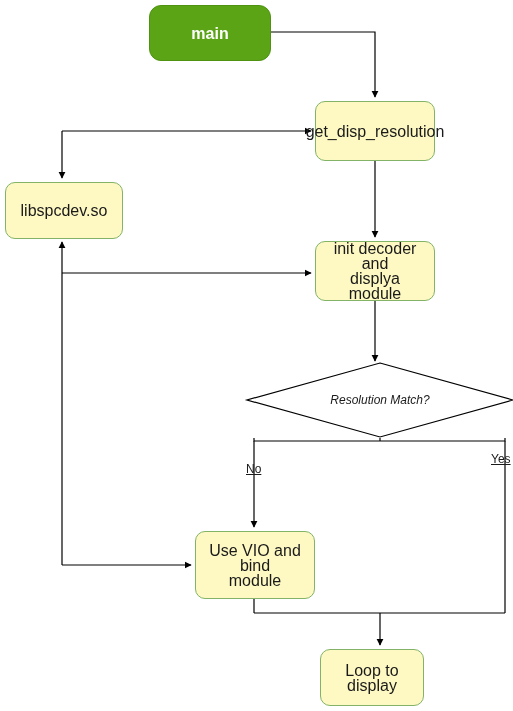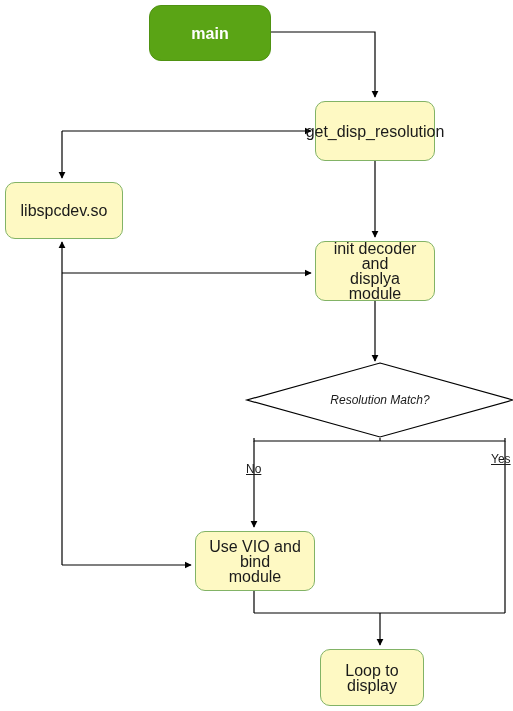--- a/index.html
+++ b/index.html
@@ -137,21 +137,21 @@
   </div>
 
   <div class="node node-proc" style="left:5px; top:182px; width:118px; height:57px;">
     <span class="node-label">libspcdev.so</span>
   </div>
 
   <div class="decision-wrap" style="left:247px; top:363px; width:266px; height:74px;font-style:italic;">
     <div class="decision-text">Resolution Match?</div>
   </div>
 
-  <div class="node node-proc" style="left:195px; top:531px; width:120px; height:60px;">
+  <div class="node node-proc" style="left:195px; top:531px; width:120px; height:68px;">
     <span class="node-label">Use VIO and bind
 module</span>
   </div>
 
   <div class="node node-proc" style="left:320px; top:649px; width:104px; height:57px;">
     <span class="node-label">Loop to display</span>
   </div>
 
   <div class="edge-label" style="left:246px; top:462px;">No</div>
 

